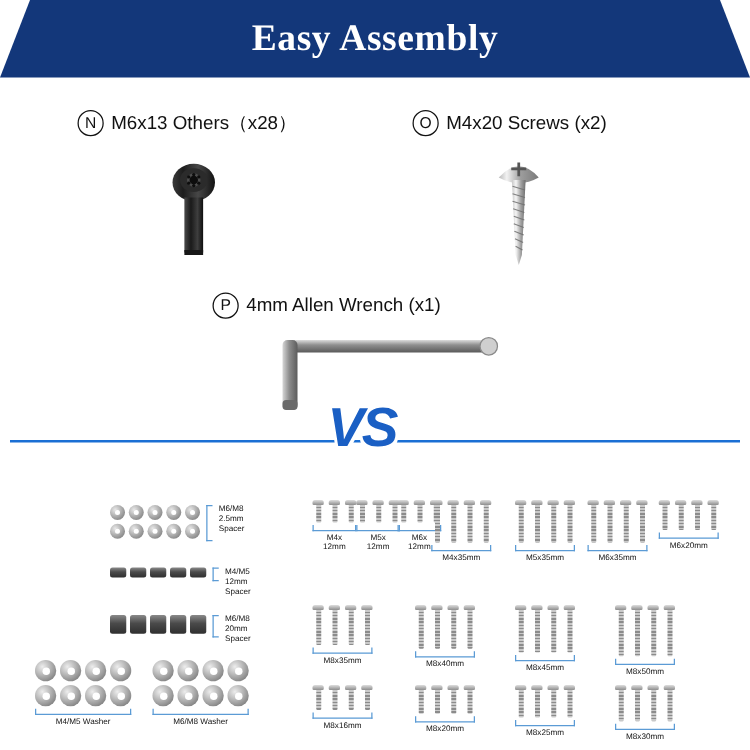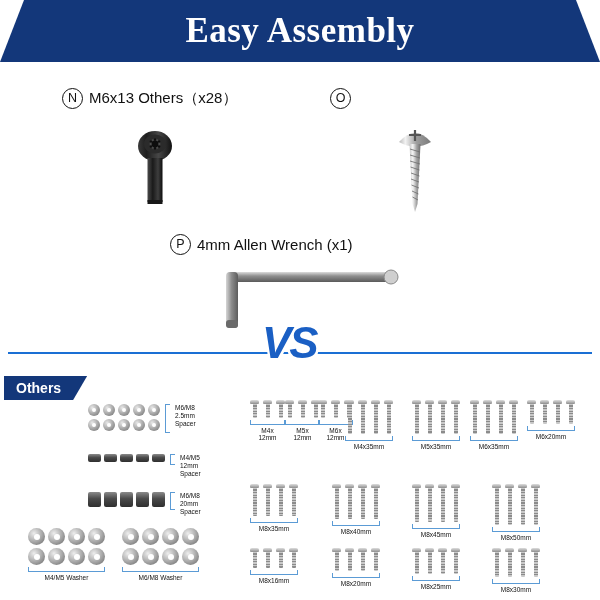--- a/index.html
+++ b/index.html
@@ -28,21 +28,21 @@
     top: 0;
     width: 600px;
     height: 62px;
     background: #13377a;
     display: flex;
     align-items: center;
     justify-content: center;
   }
   .header-title {
     color: #ffffff;
-    font-size: 35px;
+    font-size: 30px;
     font-weight: bold;
     letter-spacing: 0.5px;
     font-family: "Liberation Serif", serif;
   }
   .header-corner {
     position: absolute;
     background: #ffffff;
   }
   .corner-tl {
     left: 0; top: 0;
@@ -274,20 +274,21 @@
 
   <div class="top-section">
 
     <div class="item-label label-n">
       <span class="circ-letter">N</span>
       <span>M6x13 Others（x28）</span>
     </div>
 
     <div class="item-label label-o">
       <span class="circ-letter">O</span>
+      <span>M4x20 Screws (x2)</span>
     </div>
 
     <div class="item-label label-p">
       <span class="circ-letter">P</span>
       <span>4mm Allen Wrench (x1)</span>
     </div>
 
     <svg class="screw-n" viewBox="0 0 40 75">
       <defs>
         <linearGradient id="gHead" x1="0" y1="0" x2="1" y2="0">
@@ -370,23 +371,20 @@
       <circle cx="181" cy="15" r="7" fill="#cfcfcf" stroke="#8a8a8a" stroke-width="1"></circle>
       <rect x="16" y="58" width="12" height="8" rx="3" fill="#6a6a6a"></rect>
     </svg>
   </div>
 
   <div class="divider-wrap">
     <div class="divider-line"></div>
     <div class="vs-badge">VS</div>
   </div>
 
-  <div class="others-tab">
-    <span>Others</span>
-  </div>
 
   <div class="others-area">
 
     <div class="grp" style="left:88px; top:4px;">
       <div style="display:flex; align-items:flex-start; gap:5px;">
         <div>
           <div class="washer-row">
             <span class="washer"></span>
             <span class="washer"></span>
             <span class="washer"></span>

